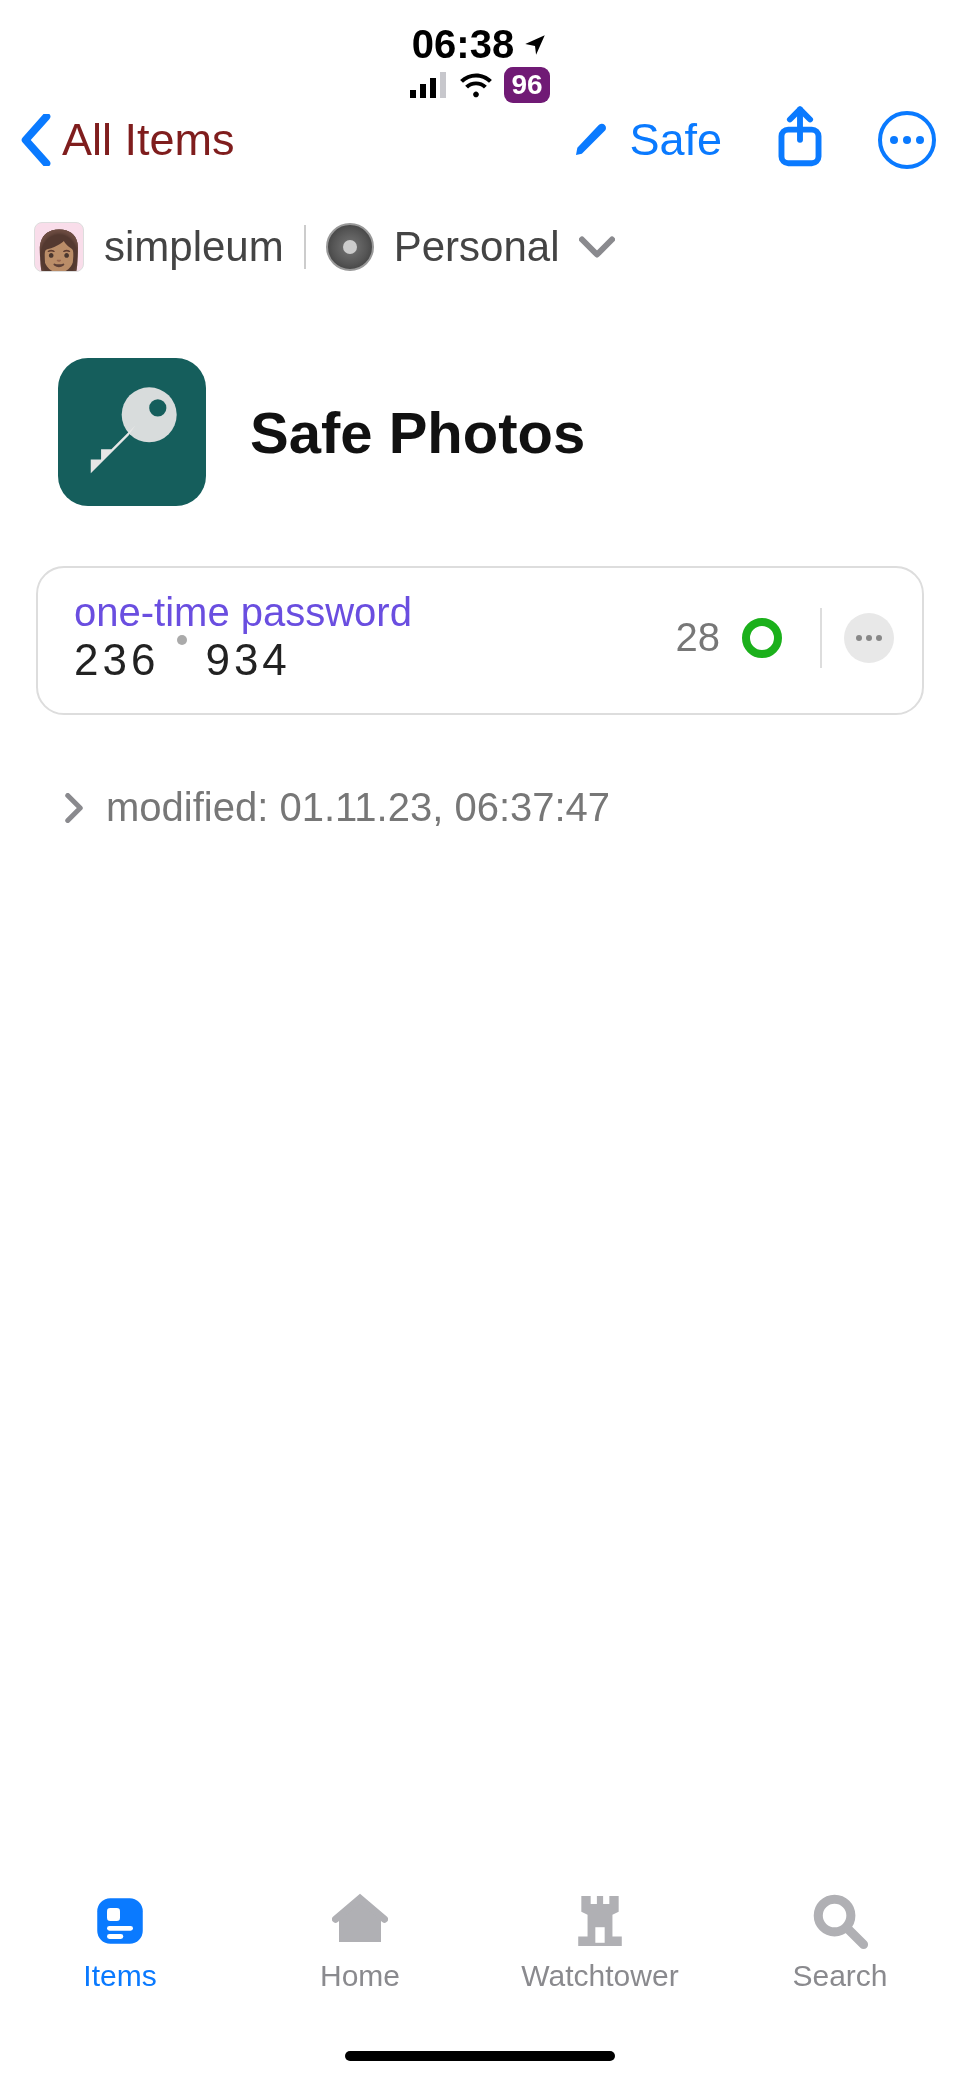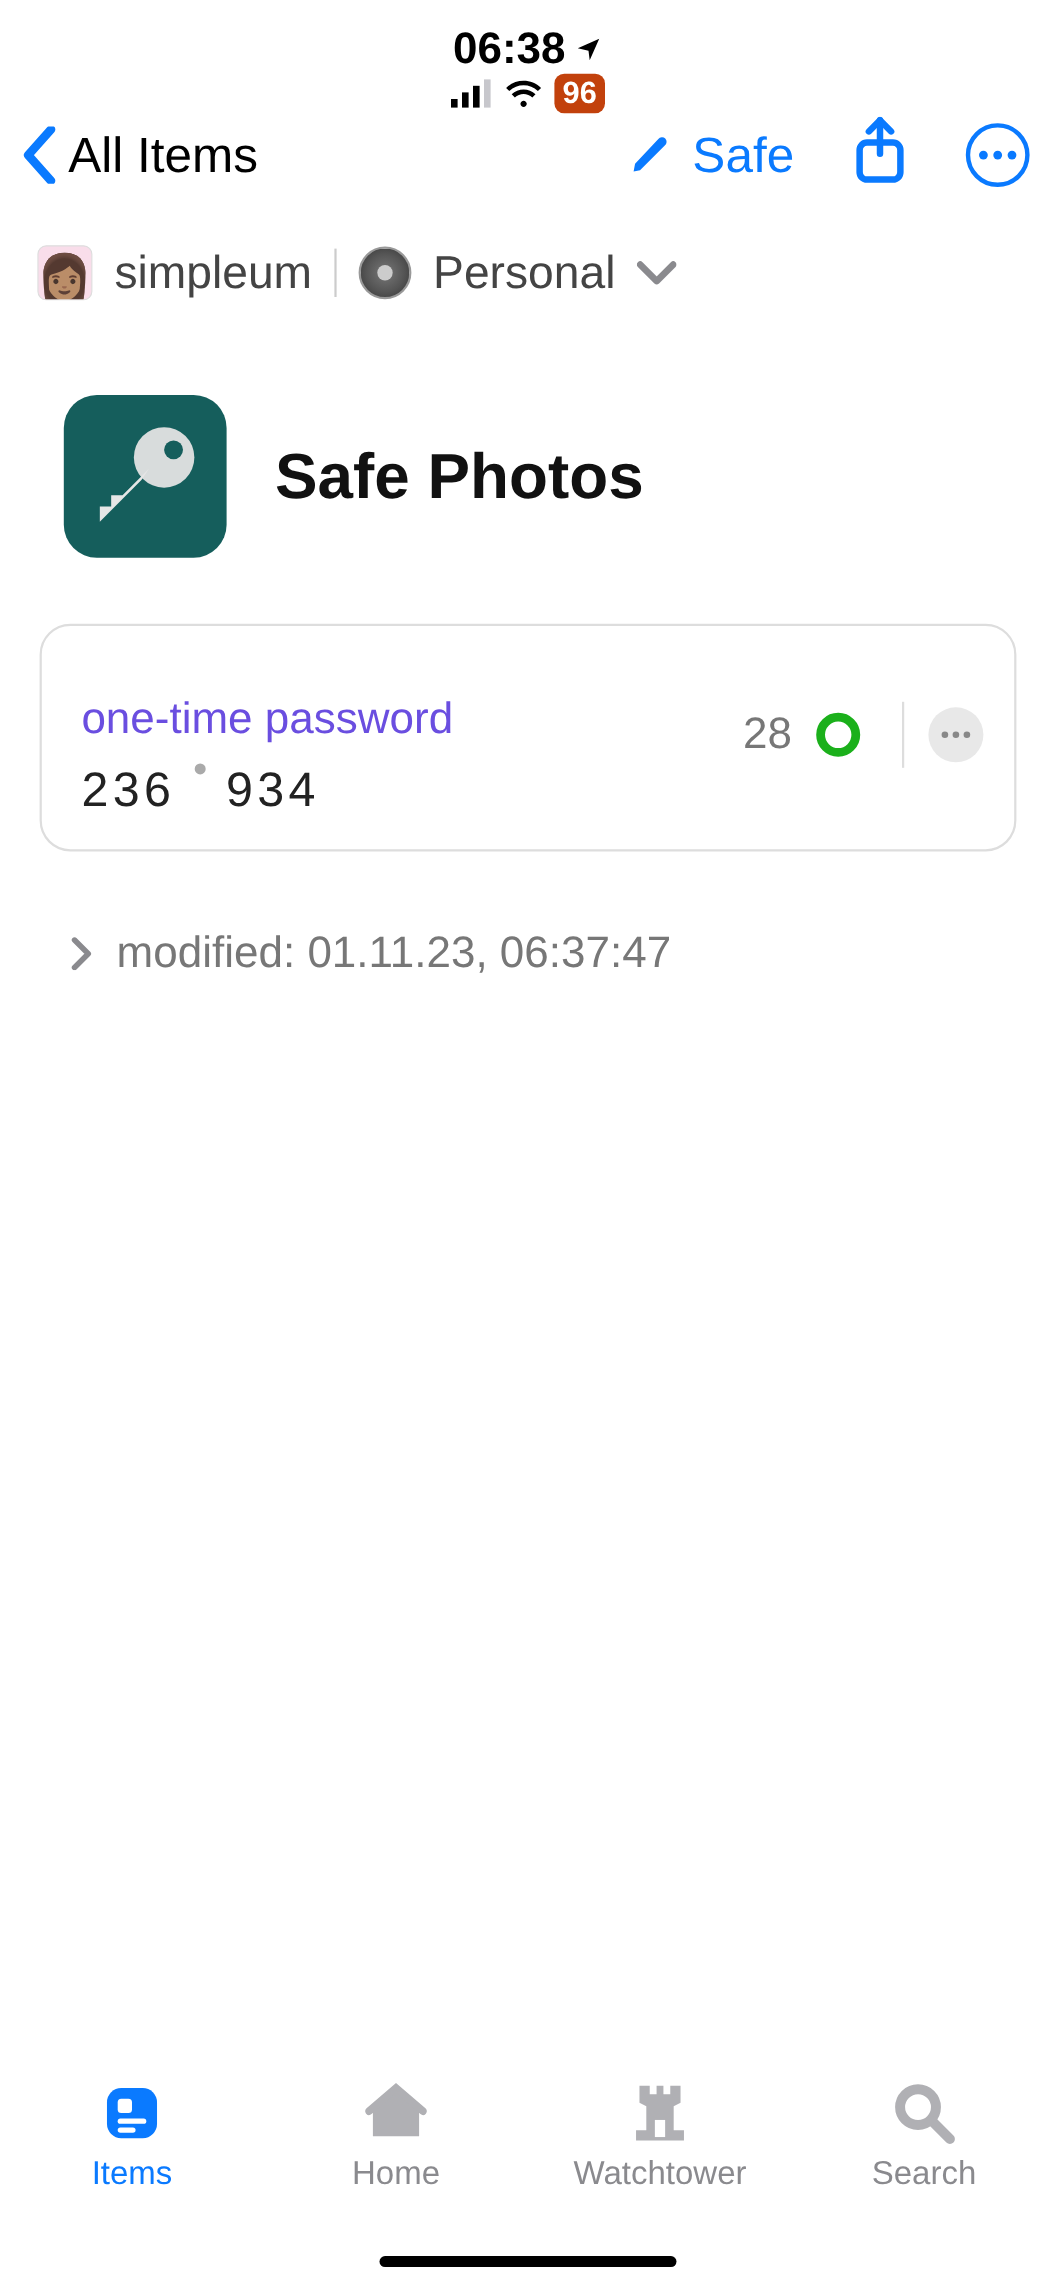--- a/index.html
+++ b/index.html
@@ -27,21 +27,21 @@
       gap: 8px;
       font-size: 40px;
       font-weight: 700;
     }
     .status-right {
       display: flex;
       align-items: center;
       gap: 10px;
     }
     .battery-badge {
-      background: #c2410c;
+      background: #701a75;
       color: #fff;
       border-radius: 9px;
       padding: 2px 7px;
       font-size: 28px;
       font-weight: 700;
     }
 
     
     .nav-bar {
       display: flex;
@@ -50,21 +50,21 @@
       padding: 18px 24px 18px 16px;
     }
     .nav-left {
       display: flex;
       align-items: center;
       gap: 6px;
       color: #0a7aff;
     }
     .back-label {
       font-size: 45px;
-      color: #000000;
+      color: #7f1d1d;
     }
     .nav-right {
       display: flex;
       align-items: center;
       gap: 52px;
     }
     .edit-group {
       display: flex;
       align-items: center;
       gap: 18px;
@@ -152,21 +152,21 @@
     
     .otp-card {
       margin: 0 36px;
       border: 2px solid #ddd;
       border-radius: 28px;
       padding: 22px 28px 28px 36px;
       display: flex;
       align-items: center;
       justify-content: space-between;
     }
-    .otp-left { display:flex; flex-direction:column; gap:18px;margin-top:40px; }
+    .otp-left { display:flex; flex-direction:column; gap:0; }
     .otp-label {
       font-size: 40px;
       color: #6a4ee0;
     }
     .otp-value {
       font-size: 44px;
       color: #222;
       letter-spacing: 4px;
       display: flex;
       align-items: flex-start;

